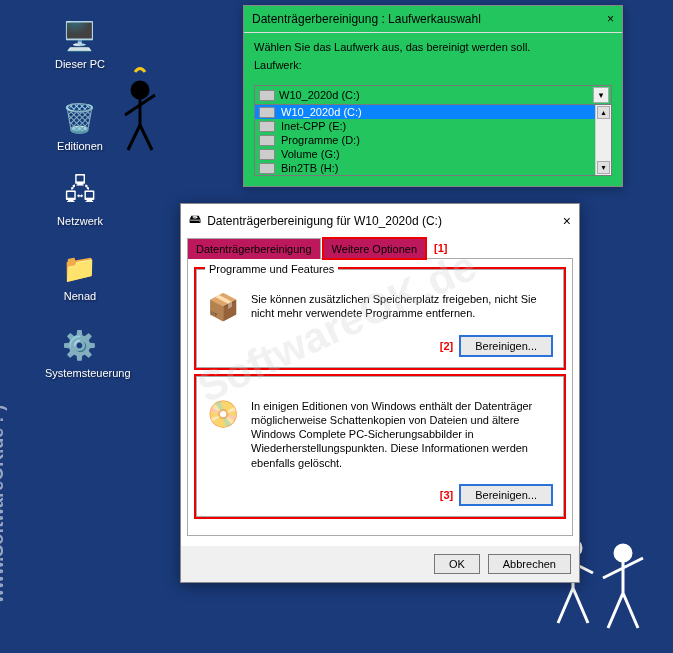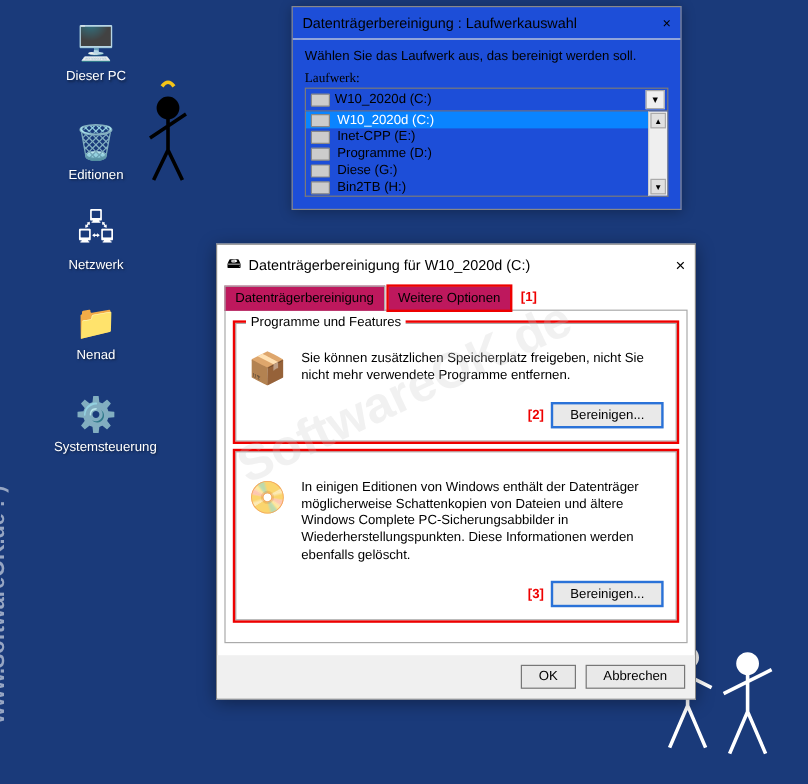--- a/index.html
+++ b/index.html
@@ -44,34 +44,34 @@
   font-size: 42px;
   font-weight: 700;
   pointer-events: none;
   z-index: 50;
 }
 
 
 .dlg1 {
   position: absolute;
   left: 243px; top: 5px;
-  width: 325px;
-  background: #1d4ed8;
+  width: 380px;
+  background: #22c55e;
   border: 1px solid #888;
   box-shadow: 0 2px 10px rgba(0,0,0,.3);
 }
 .dlg1 .title {
   padding: 6px 8px;
   font-size: 12px;
   border-bottom: 1px solid #ddd;
   display: flex; justify-content: space-between; align-items: center;
 }
 .dlg1 .body { padding: 8px 10px 10px; }
 .dlg1 .instr { font-size: 11px; margin-bottom: 6px; }
-.dlg1 .lbl { font-size: 11px; margin-bottom: 2px; font-family: Liberation Serif, serif; }
+.dlg1 .lbl { font-size: 11px; margin-bottom: 14px; }
 .dlg1 .combo {
   border: 1px solid #7a7a7a;
   display: flex; align-items: center;
   height: 20px;
   padding: 0 2px 0 4px;
   gap: 4px;
 }
 .dlg1 .combo .arrow {
   margin-left: auto;
   width: 16px; height: 16px;
@@ -252,21 +252,21 @@
           <div class="list-item">
             <span class="drive-ico"></span>
             <span>Inet-CPP (E:)</span>
           </div>
           <div class="list-item">
             <span class="drive-ico"></span>
             <span>Programme (D:)</span>
           </div>
           <div class="list-item">
             <span class="drive-ico"></span>
-            <span>Diese (G:)</span>
+            <span>Volume (G:)</span>
           </div>
           <div class="list-item">
             <span class="drive-ico"></span>
             <span>Bin2TB (H:)</span>
           </div>
         </div>
       <div class="scroll">
         <div class="sb">▴</div>
         <div class="sb">▾</div>
       </div>

